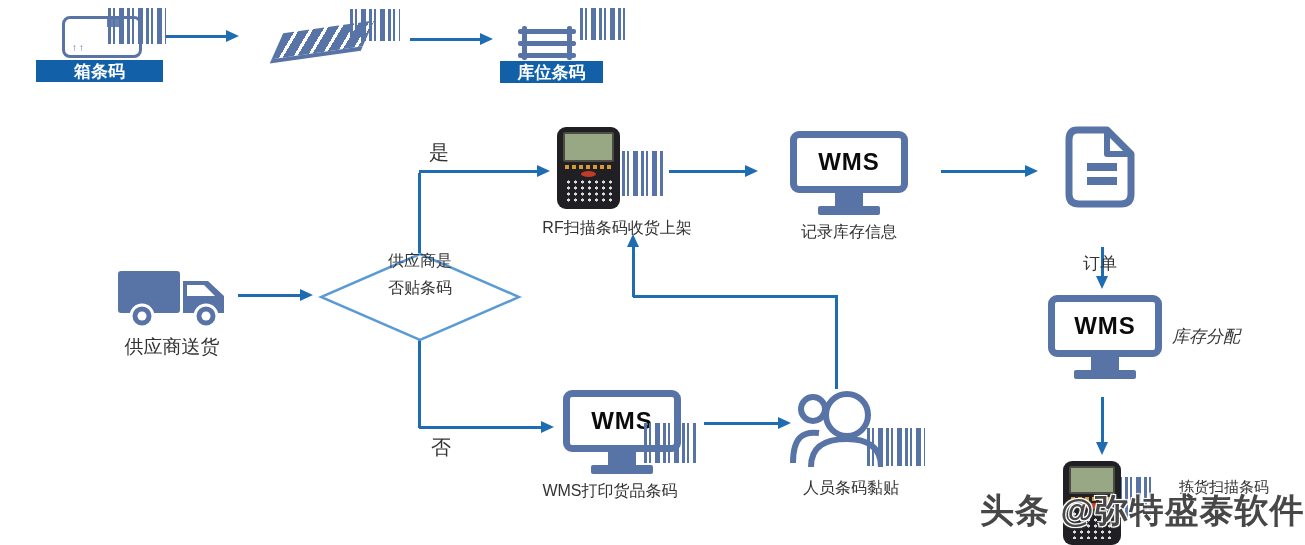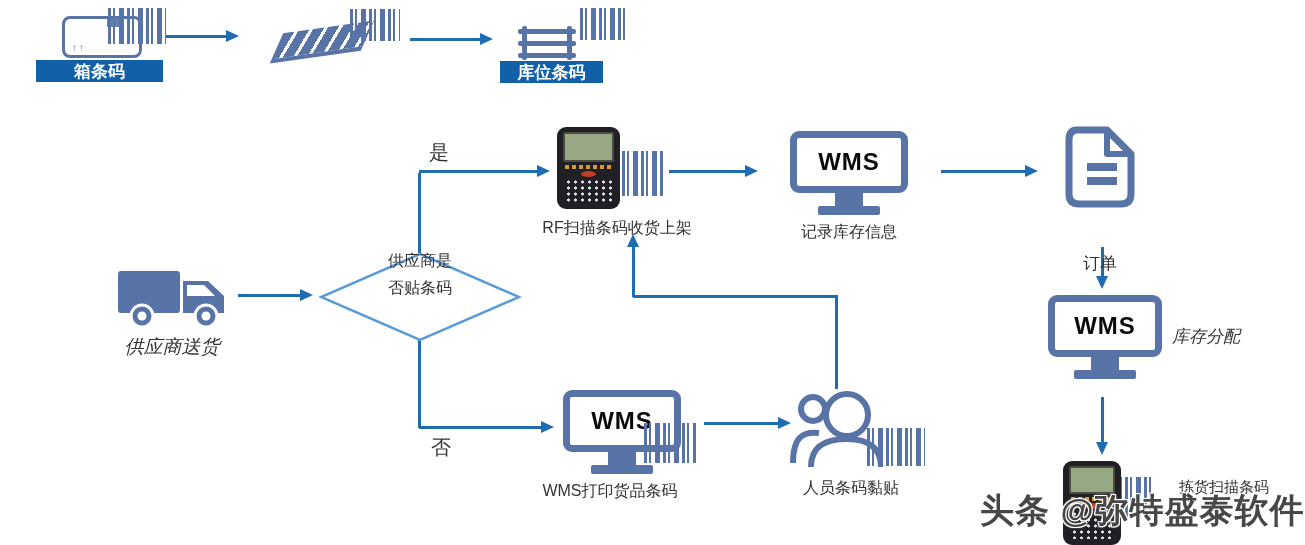--- a/index.html
+++ b/index.html
@@ -102,21 +102,21 @@
 
   <svg class="a" style="left:116px;top:265px;z-index:2;" width="118" height="66" viewBox="0 0 118 66">
     <rect x="2" y="6" width="62" height="42" rx="3" fill="#5873A6"></rect>
     <path d="M67 16 H92 L108 31 V48 H67 Z" fill="#5873A6"></path>
     <path d="M71 20 H88 L99 31 H71 Z" fill="#fff"></path>
     <circle cx="26" cy="51" r="11" fill="#5873A6" stroke="#fff" stroke-width="3"></circle>
     <circle cx="26" cy="51" r="4.5" fill="#fff"></circle>
     <circle cx="90" cy="51" r="11" fill="#5873A6" stroke="#fff" stroke-width="3"></circle>
     <circle cx="90" cy="51" r="4.5" fill="#fff"></circle>
   </svg>
-  <div class="lbl" style="left:92px;top:334px;width:160px;font-size:19px;font-style:italic;">供应商送货</div>
+  <div class="lbl" style="left:92px;top:334px;width:160px;font-size:19px;">供应商送货</div>
 
   <i class="hl" style="left:238px;top:294px;width:62px;"></i>
   <i class="ar" style="left:300px;top:289px;"></i>
 
   <svg class="a" style="left:318px;top:251px;z-index:3;" width="204" height="92" viewBox="0 0 204 92">
     <polygon points="102,3 201,46 102,89 3,46" fill="#ffffff" stroke="#5B9BD5" stroke-width="2.5"></polygon>
   </svg>
   <div class="dtext" style="left:318px;top:251px;width:204px;height:92px;">
     <span>供应商是</span>
     <span>否贴条码</span>

